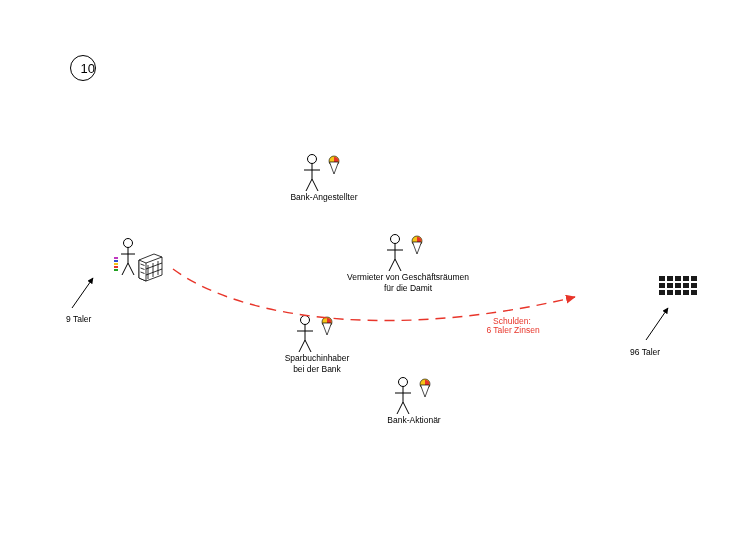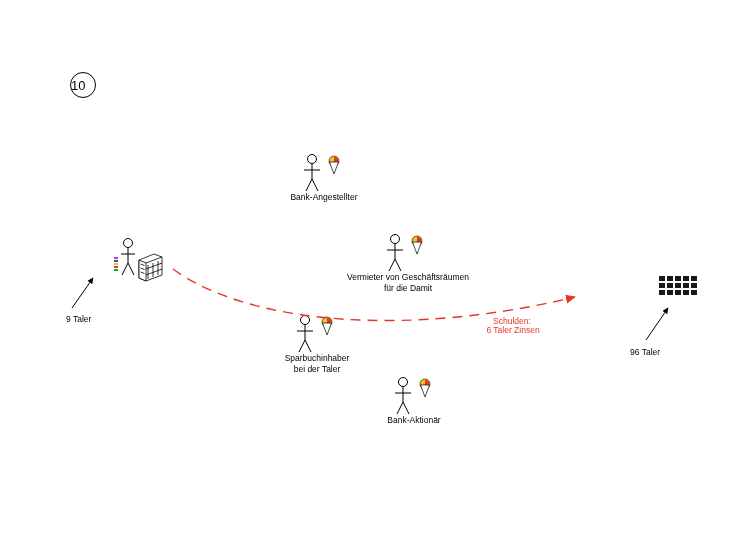--- a/index.html
+++ b/index.html
@@ -15,28 +15,28 @@
     width: 756px;
     height: 535px;
     background: #ffffff;
     overflow: hidden;
   }
   .abs { position: absolute; }
 
   
   #slide-number {
     left: 70px;
-    top: 72px;
+    top: 55px;
     width: 24px;
     height: 24px;
     border: 1px solid #000;
     border-radius: 50%;
     display: flex;
     align-items: center;
-    justify-content: flex-start;
+    justify-content: flex-end;
     font-size: 13px;
     color: #000;
   }
 
   
   #headline {
     left: 183px;
     top: 77px;
     font-size: 11.5px;
     color: #000;
@@ -175,21 +175,21 @@
         <line x1="14" y1="27" x2="8" y2="39"></line>
         <line x1="14" y1="27" x2="20" y2="39"></line>
       </g>
       <g>
         <path d="M31,9 a5,5 0 0 1 10,0 a5,5 0 0 1 -10,0 z" fill="#f5c518" stroke="#000" stroke-width="0.6"></path>
         <path d="M36,5 a4,4 0 0 1 4.5,4.5 L36,11 z" fill="#e8352a" stroke="none"></path>
         <polygon points="31.5,10 40.5,10 36,22" fill="#ffffff" stroke="#000" stroke-width="0.7"></polygon>
       </g>
     </svg>
     <div class="fig-label" style="left:-38px; top:40px; width:128px;">Sparbuchinhaber</div>
-    <div class="fig-label" style="left:-38px; top:51px; width:128px;">bei der  Taler</div>
+    <div class="fig-label" style="left:-38px; top:51px; width:128px;">bei der  Bank</div>
   </div>
 
   <div class="figure-group" style="left:389px; top:375px;">
     <svg width="50" height="40" viewBox="0 0 50 40">
       <g stroke="#000" stroke-width="1" fill="none">
         <circle cx="14" cy="7" r="4.5"></circle>
         <line x1="14" y1="11.5" x2="14" y2="27"></line>
         <line x1="6" y1="18" x2="22" y2="18"></line>
         <line x1="14" y1="27" x2="8" y2="39"></line>
         <line x1="14" y1="27" x2="20" y2="39"></line>

